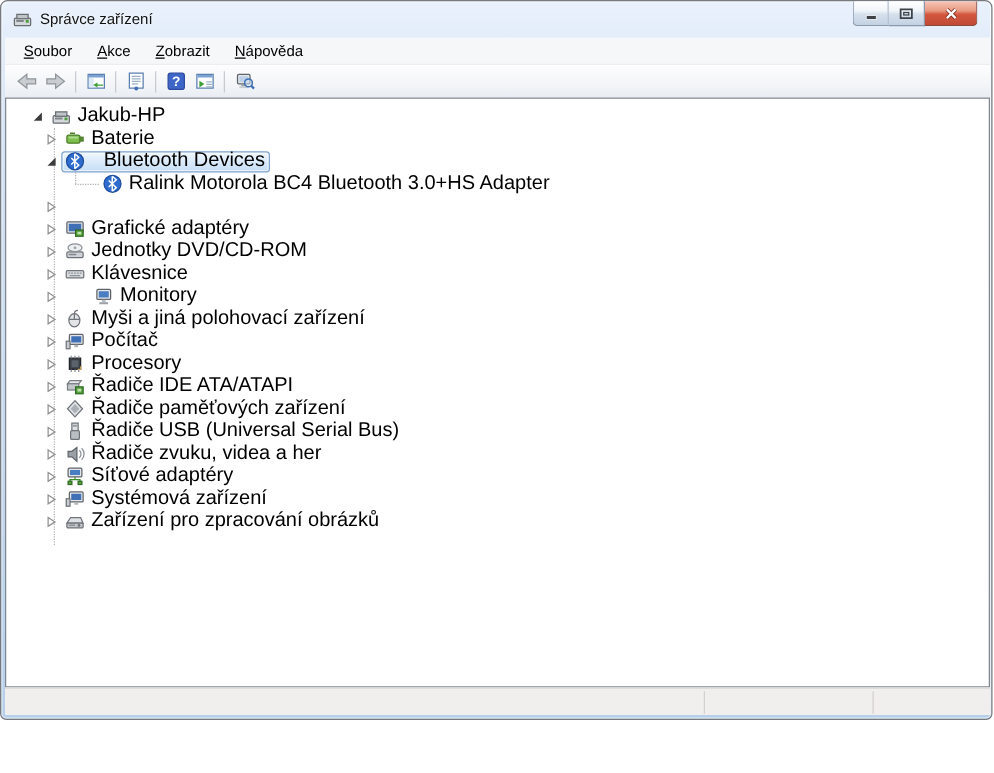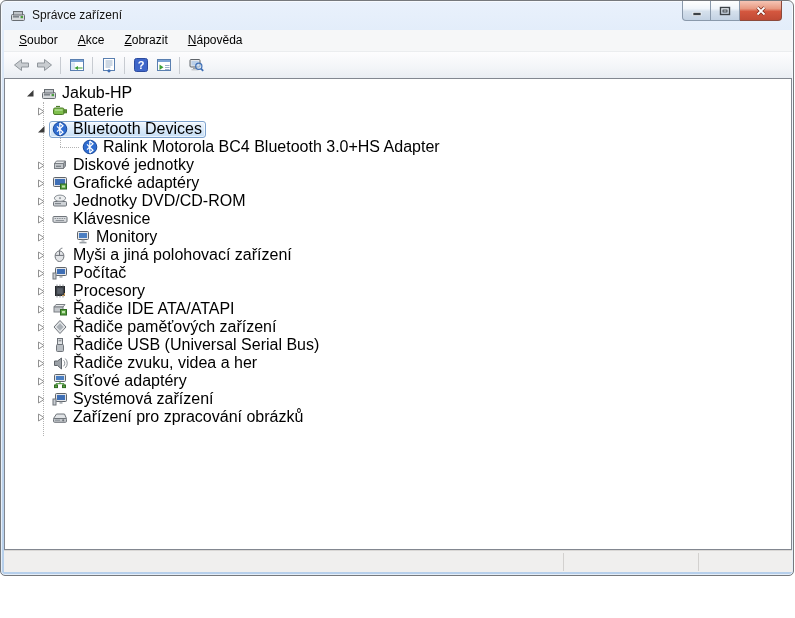--- a/index.html
+++ b/index.html
@@ -20,41 +20,41 @@
   .cap-btn { width:29px; height:20px; border:1px solid #8a99ab; border-top:none;
              background:linear-gradient(180deg,#ffffff 0%,#f0f5fa 40%,#d5e0ec 55%,#c3d2e3 100%);
              display:flex; align-items:center; justify-content:center; cursor:default; }
   .cap-btn + .cap-btn { border-left:none; }
   .cap-btn.min { border-radius:0 0 0 4px; }
   .cap-btn.close { width:42px; border-radius:0 0 4px 0; border-color:#8c4a3c;
              background:linear-gradient(180deg,#f6c5b5 0%,#e89a82 40%,#d4573f 55%,#c04a35 100%); }
   
   .menubar { position:absolute; left:3px; top:29px; width:788px; height:22px;
              background:#f6f7f8; border-bottom:1px solid #ebedef;
-             display:flex; padding-left:5px; }
+             display:flex; align-items:center; padding-left:5px; }
   .menu-item { font-size:12px; color:#000; padding:3px 10px; white-space:nowrap; }
   .menu-item .accel { text-decoration:underline; }
   
   .toolbar { position:absolute; left:3px; top:51px; width:788px; height:26px;
              background:linear-gradient(180deg,#fdfdfe 0%,#f3f5f8 60%,#e9edf3 100%);
              display:flex; align-items:center; padding-left:6px; }
   .tb-btn { width:23px; height:22px; display:flex; align-items:center; justify-content:center;
             border-radius:2px; }
   .tb-sep { width:1px; height:17px; background:#c7cbd1; margin:0 4px; }
   
   .treeview { position:absolute; left:3px; top:77px; width:788px; height:472px;
               background:#ffffff; border:1px solid #828790; overflow:hidden; }
   .tree-row { position:absolute; height:18px; display:flex; align-items:center; white-space:nowrap; }
   .expander { width:10px; height:10px; margin-right:3px; flex:0 0 auto;
               display:flex; align-items:center; justify-content:center; }
   .row-content { display:flex; align-items:center; padding:0 3px 0 2px; height:17px;
                  border:1px solid transparent; border-radius:3px; }
   .tree-row.selected .row-content {
       background:linear-gradient(180deg,#f0f7fe 0%,#dcebfa 45%,#c6def5 100%);
-      border-color:#7da2ce; box-shadow:inset 0 0 0 1px rgba(255,255,255,.6); }
+      border-color:#7da2ce; box-shadow:inset 0 0 0 1px rgba(255,255,255,.6);gap:10px; }
   .node-icon { width:16px; height:16px; flex:0 0 auto; }
   .node-icon svg { width:16px; height:16px; display:block; }
   .node-label { font-size:16px; color:#000; margin-left:5px; }
   .dotline { position:absolute; opacity:.75; }
   .dotline.v { border-left:1px dotted #9a9a9a; width:0; }
   .dotline.h { border-top:1px dotted #9a9a9a; height:0; }
   
   .statusbar { position:absolute; left:3px; top:549px; width:788px; height:22px;
                background:#f0efee; border-top:1px solid #d9d7d5; }
   .status-sep { position:absolute; top:2px; width:1px; height:18px; background:#d3d1cf; }
@@ -234,31 +234,20 @@
           </span>
       <span class="node-label">Ralink Motorola BC4 Bluetooth 3.0+HS Adapter</span>
     </span>
   </div>
       <div class="tree-row" style="left: 31px; top: 77px;">
     <span class="expander">
           <svg width="9" height="9" viewBox="0 0 9 9">
             <path d="M1.5 1l5.5 3.5L1.5 8z" fill="#ffffff" stroke="#919191"></path>
           </svg>
         </span>
-    <span class="row-content">
-      <span class="node-icon">
-            <svg viewBox="0 0 16 16">
-              <path d="M2.5 6.5l2-2.5h9l-2 2.5z" fill="#e7e9eb" stroke="#7a7f84"></path>
-              <rect x="2.5" y="6.5" width="9" height="5" fill="#c3c7cb" stroke="#7a7f84"></rect>
-              <path d="M11.5 6.5l2-2.5v5l-2 2.5z" fill="#9aa0a6" stroke="#7a7f84"></path>
-              <rect x="4" y="8.7" width="5" height="1.1" fill="#6f757b"></rect>
-            </svg>
-          </span>
-      <span class="node-label">Diskové jednotky</span>
-    </span>
   </div>
       <div class="tree-row" style="left: 31px; top: 95px;">
     <span class="expander">
           <svg width="9" height="9" viewBox="0 0 9 9">
             <path d="M1.5 1l5.5 3.5L1.5 8z" fill="#ffffff" stroke="#919191"></path>
           </svg>
         </span>
     <span class="row-content">
       <span class="node-icon">
             <svg viewBox="0 0 16 16">

